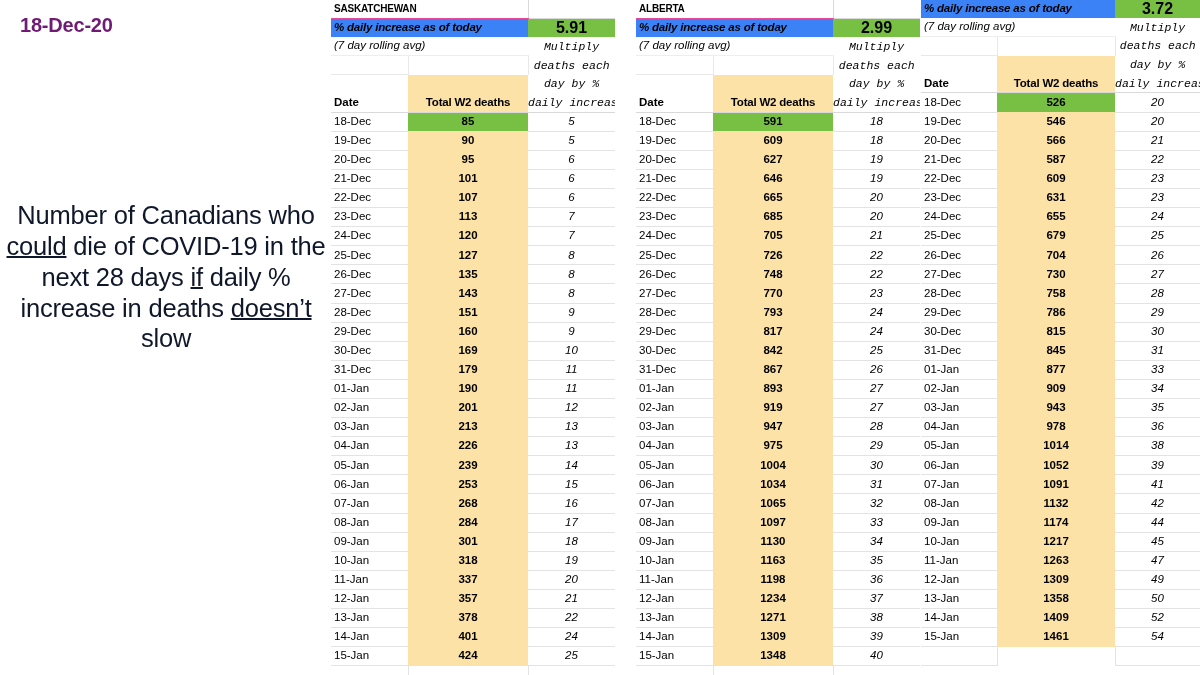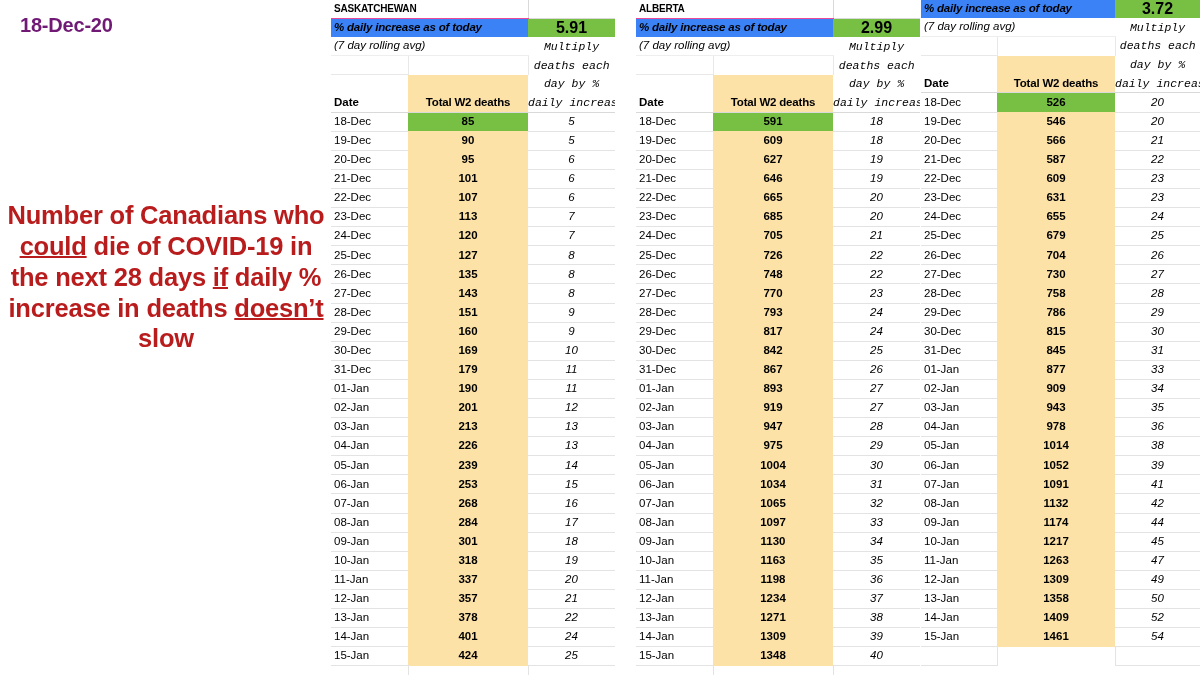--- a/index.html
+++ b/index.html
@@ -16,21 +16,21 @@
     background:#fff;
   }
   .date-stamp{
     position:absolute;left:20px;top:14px;
     font-size:20px;font-weight:bold;color:#701a75;
     letter-spacing:-0.2px;
   }
   .headline{
     position:absolute;left:6px;top:200px;width:320px;
     text-align:center;
-    font-size:25.5px;font-weight:bold;line-height:1.21;color:#b91c1c;
+    font-size:25.5px;font-weight:normal;line-height:1.21;color:#0f172a;
     letter-spacing:-0.2px;
   }
   .headline u{text-decoration:underline;text-underline-offset:1px;}
 
   
   .tbl{
     position:absolute;top:0;
     background:#fff;
     font-size:11.5px;
     color:#000;

